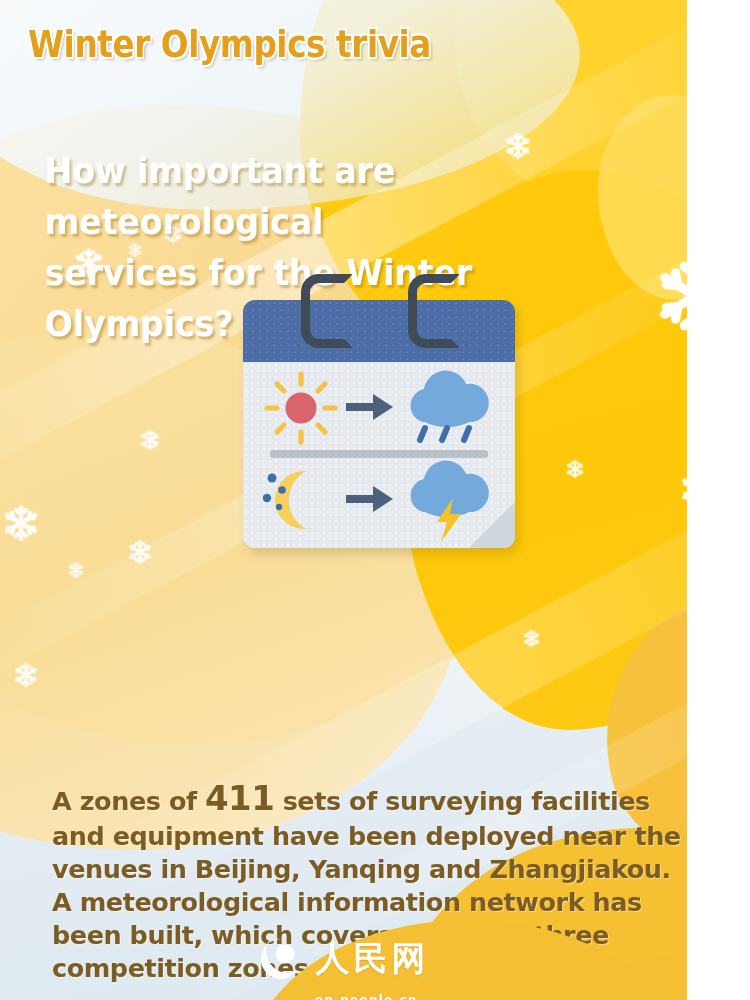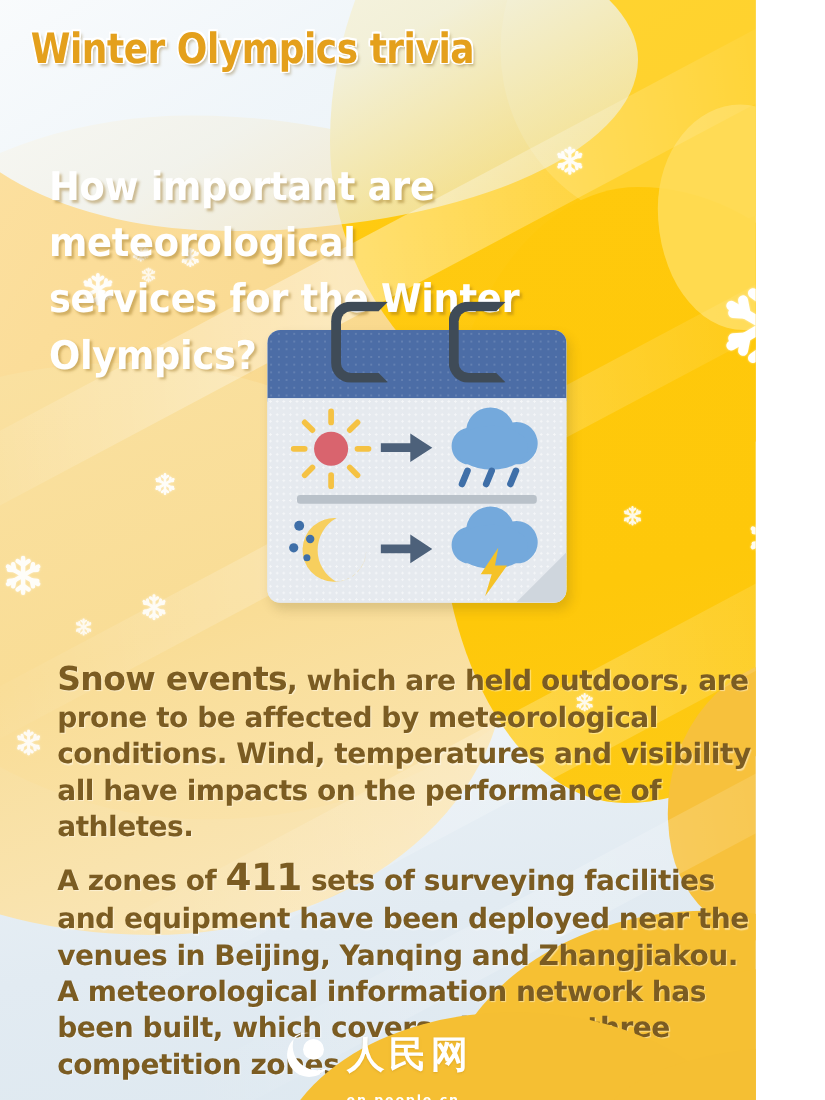--- a/index.html
+++ b/index.html
@@ -649,23 +649,20 @@
           <path d="M22 54 a17 17 0 0 1 1 -33 a22 22 0 0 1 42 -5 a16 16 0 0 1 7 38 Z" fill="#74a9dc"></path>
           <ellipse cx="46" cy="39" rx="33" ry="20" fill="#74a9dc"></ellipse>
           <path d="M52 40 L36 64 H46 L40 84 L60 56 H49 Z" fill="#f5c227"></path>
         </svg>
       </div>
 
       <div class="cal-fold"></div>
     </div>
   </div>
 
-  <p class="paragraph" id="para1">
-    <span class="lead">Snow events</span><span>, which are held outdoors, are prone to be affected by meteorological conditions. Wind, temperatures and visibility all have impacts on the performance of athletes.</span>
-  </p>
 
   <p class="paragraph" id="para2">
     <span>A zones of </span><span class="bignum">411</span><span> sets of surveying facilities and equipment have been deployed near the venues in Beijing, Yanqing and Zhangjiakou. A meteorological information network has been built, which covers all of the three competition zones.</span>
   </p>
 
   <div class="footer-arc"></div>
   <div class="footer-arc2"></div>
 
   <div class="brand">
     <div class="brand-row">

